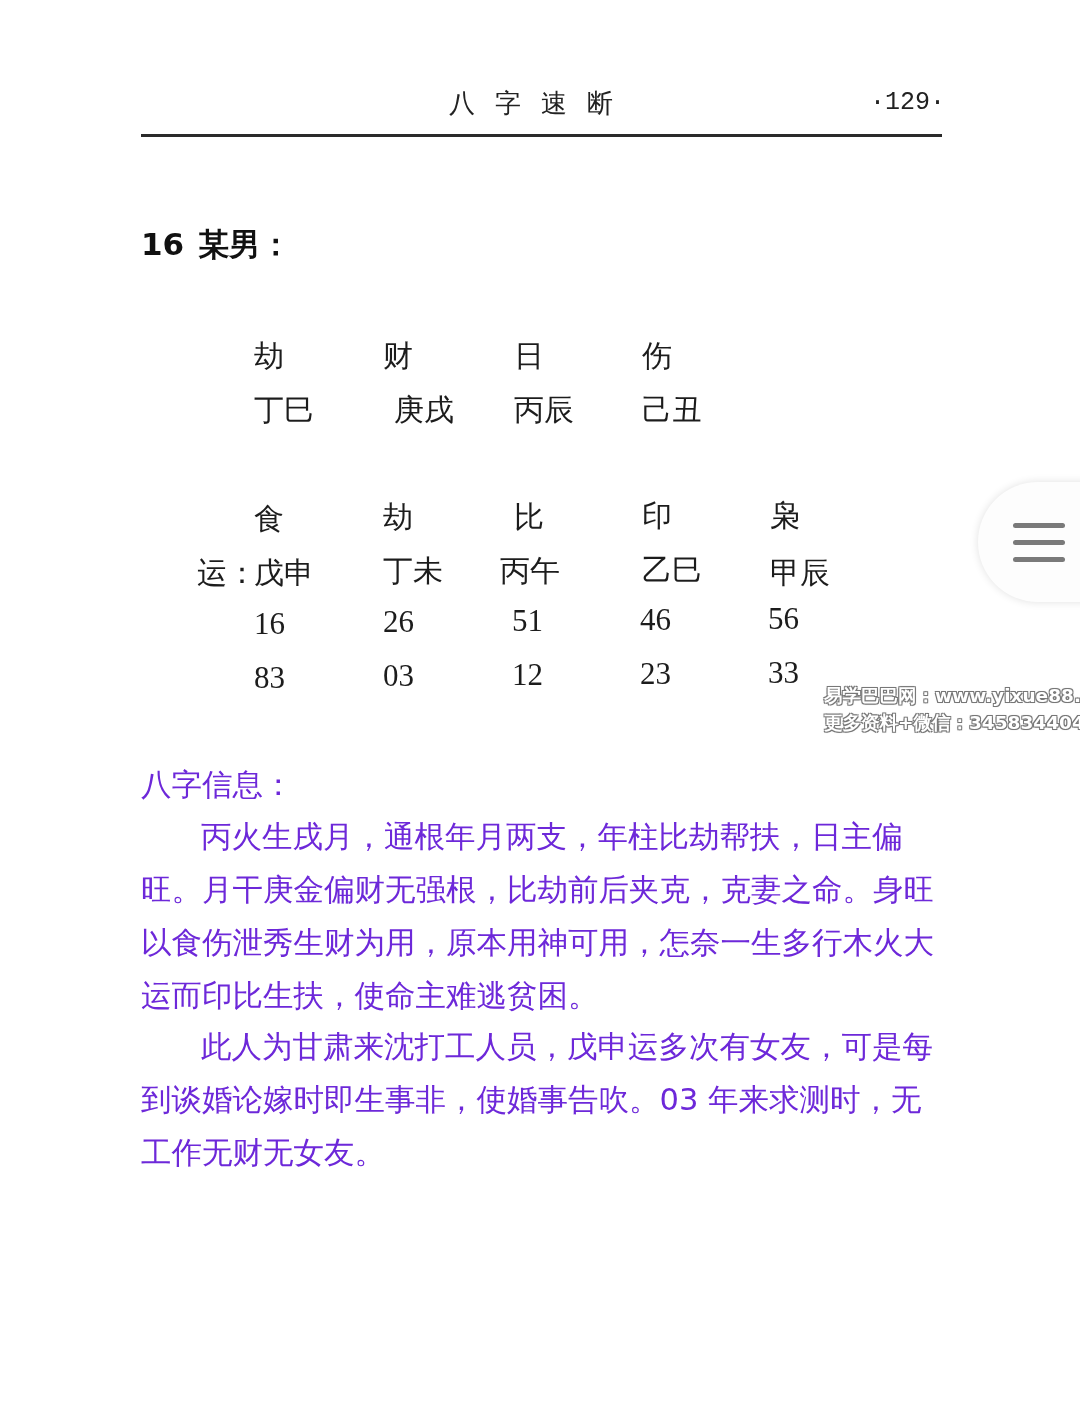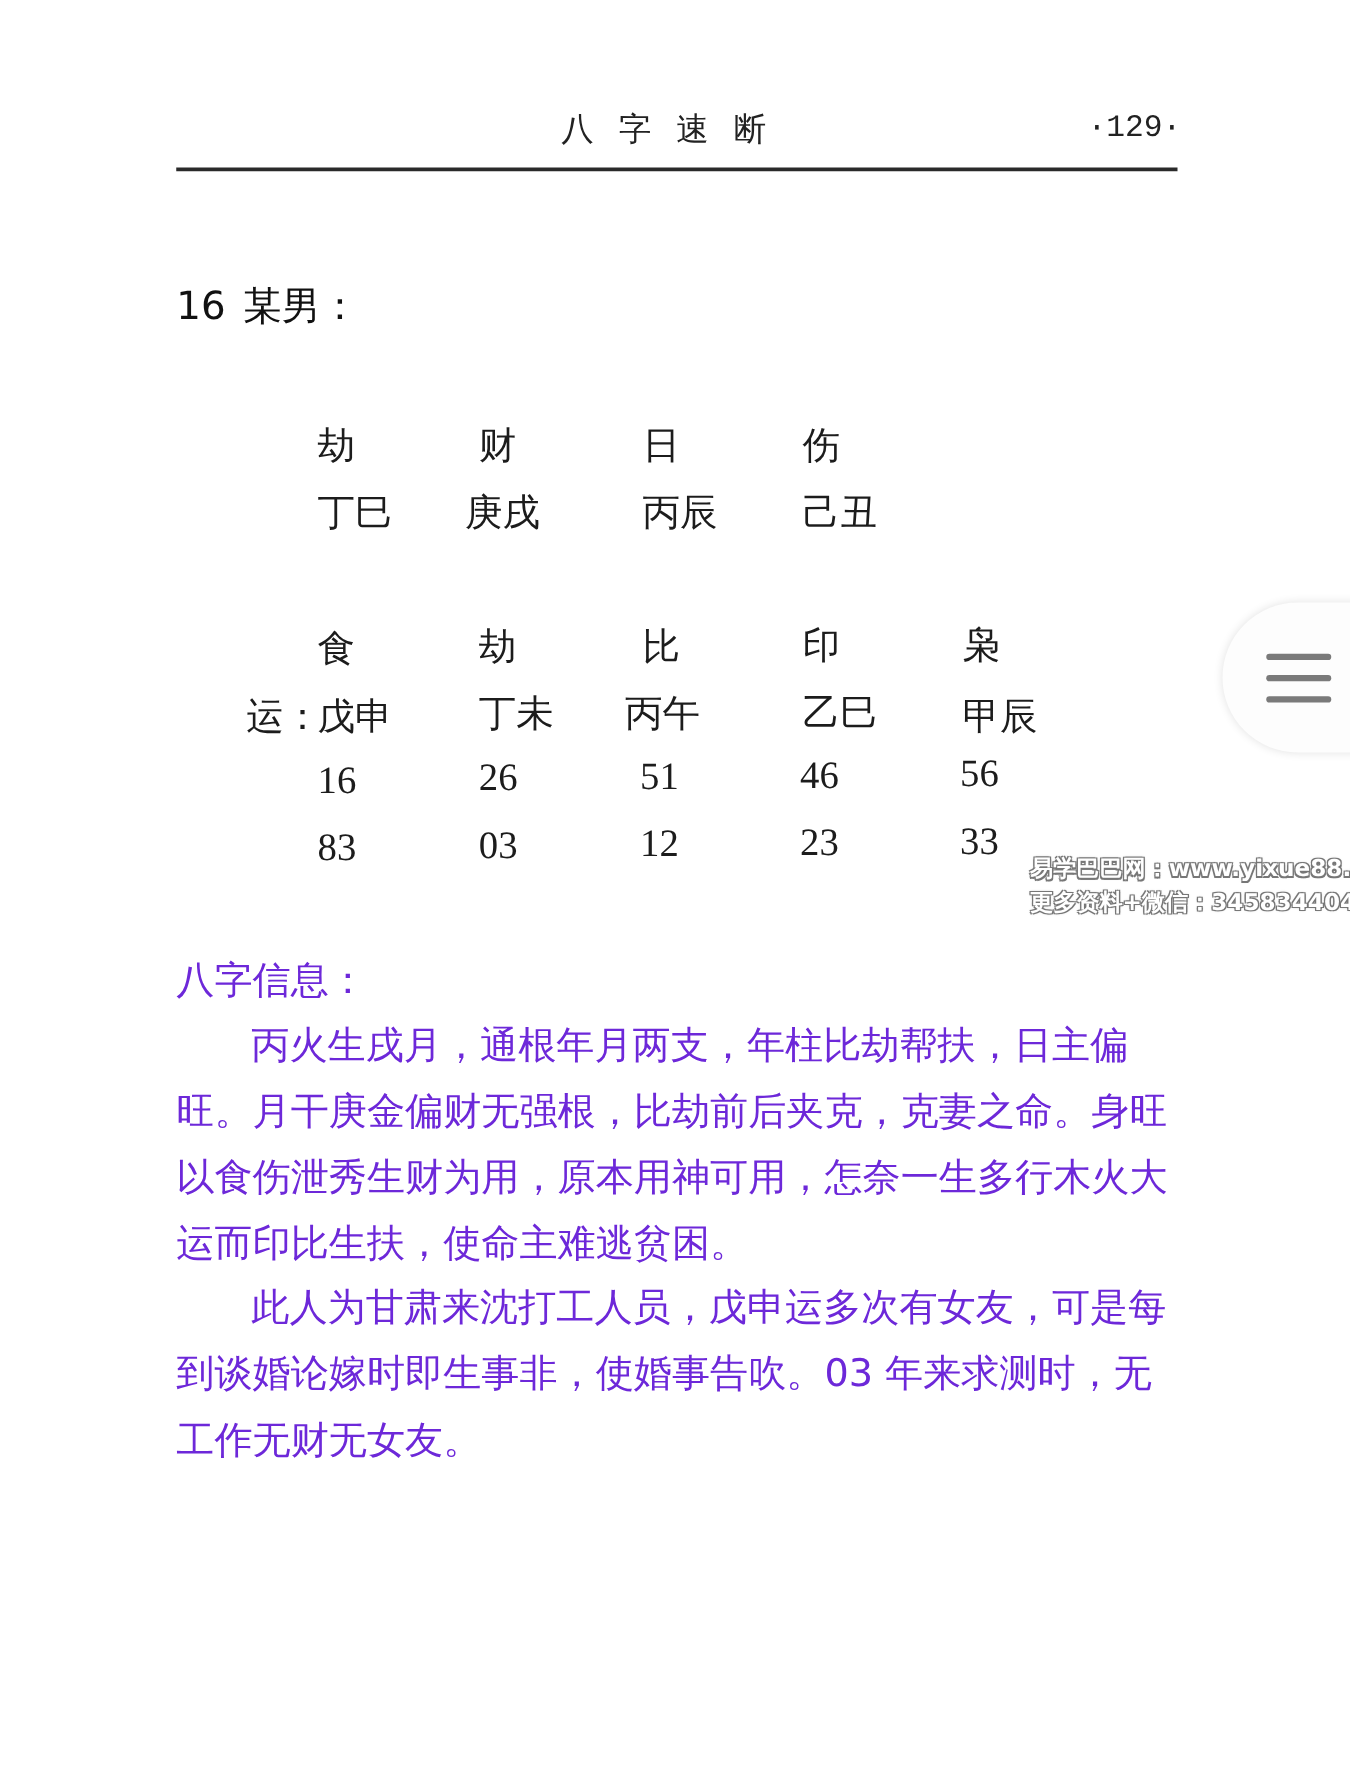--- a/index.html
+++ b/index.html
@@ -12,21 +12,21 @@
     position: absolute; left: 449px; top: 2px; font-size: 26px; letter-spacing: 20px;
     font-family: "DejaVu Serif", serif; color: #222;
   }
   .page-num {
     position: absolute; left: 850px; top: 4px; font-size: 25px;
     font-family: Liberation Mono, monospace; color: #222; margin-left: 20px;
   }
   .head-rule { position: absolute; left: 141px; top: 134px; width: 801px; height: 3px; background: #2a2a2a; }
 
   .case-title {
-    position: absolute; left: 141px; top: 224px; font-size: 31px; font-weight: normal;
+    position: absolute; left: 141px; top: 224px; font-size: 31px; font-weight: bold;
     font-family: "DejaVu Sans", sans-serif; color: #111;
   }
   .case-title .num { margin-right: 14px; }
 
   .cell { position: absolute; font-size: 30px; font-family: "DejaVu Sans", sans-serif; color: #1c1c1c; white-space: nowrap; }
   .num-cell { font-family: "Liberation Serif", serif; font-size: 31px; }
 
   .para {
     position: absolute; left: 141px; width: 800px; font-size: 30.5px; line-height: 53px;
     font-family: "DejaVu Sans", sans-serif; color: #6d28d9;
@@ -58,21 +58,21 @@
 <div class="case-title">
   <span class="num">16</span><span>某男：</span>
 </div>
 
 <div>
   <span class="cell" style="left:254px;top:336px">劫</span>
   <span class="cell" style="left:383px;top:336px">财</span>
   <span class="cell" style="left:514px;top:336px">日</span>
   <span class="cell" style="left:642px;top:336px">伤</span>
   <span class="cell" style="left:254px;top:390px">丁巳</span>
-  <span class="cell" style="left:372px;top:390px">庚戌</span>
+  <span class="cell" style="left:394px;top:390px">庚戌</span>
   <span class="cell" style="left:514px;top:390px">丙辰</span>
   <span class="cell" style="left:642px;top:390px">己丑</span>
 </div>
 
 <div>
   <span class="cell" style="left:254px;top:499px">食</span>
   <span class="cell" style="left:383px;top:497px">劫</span>
   <span class="cell" style="left:514px;top:497px">比</span>
   <span class="cell" style="left:642px;top:496px">印</span>
   <span class="cell" style="left:770px;top:496px">枭</span>

